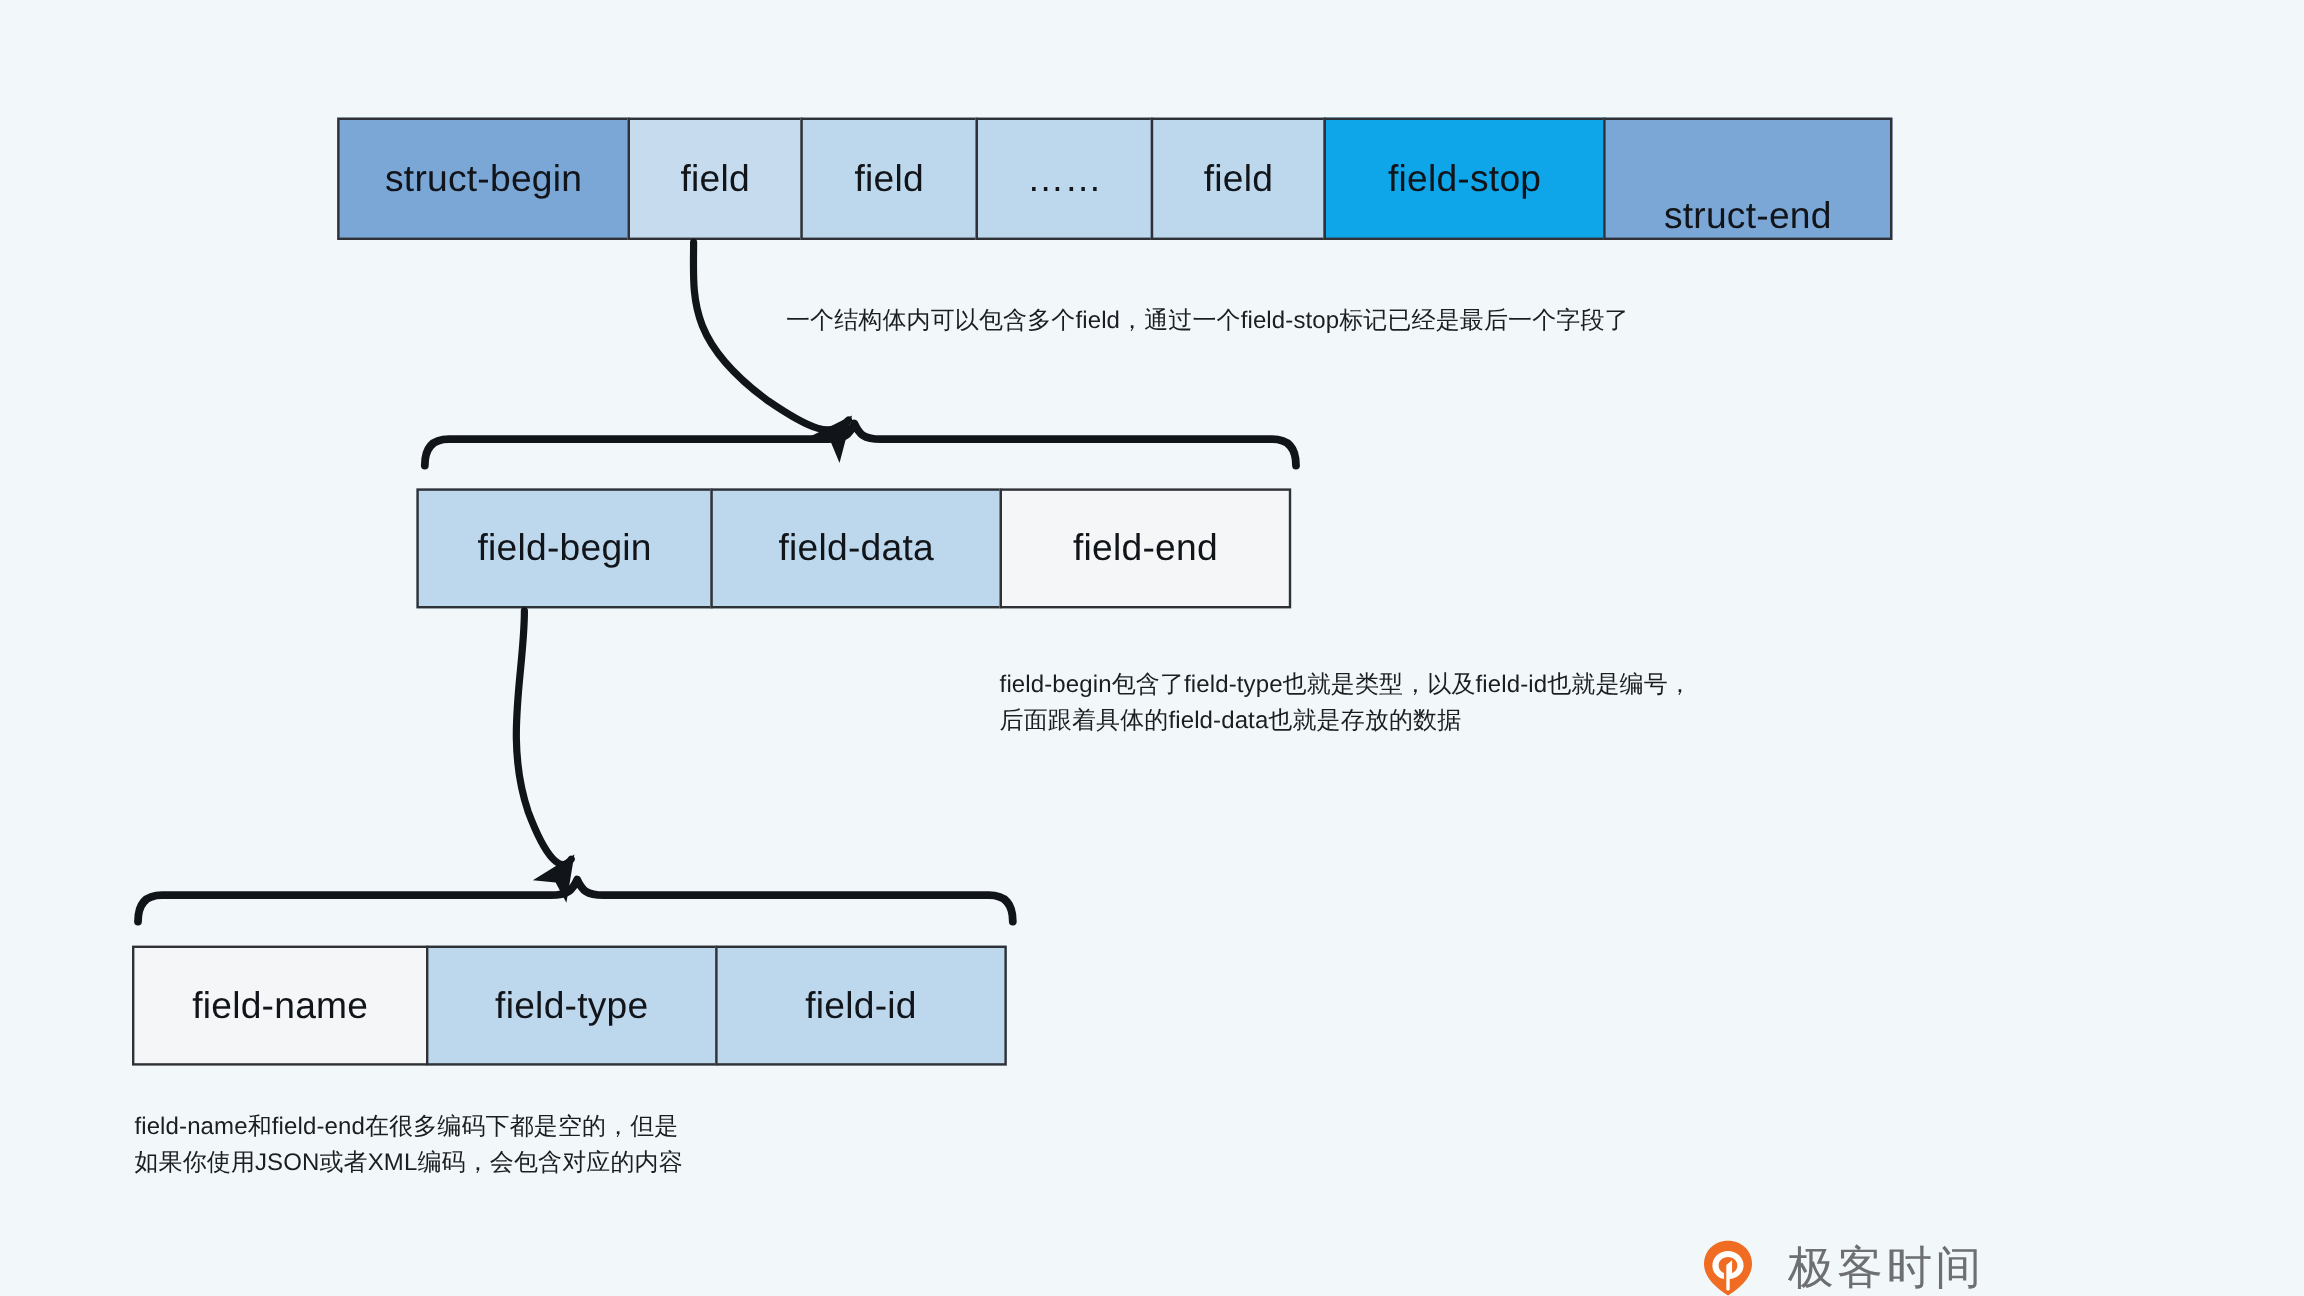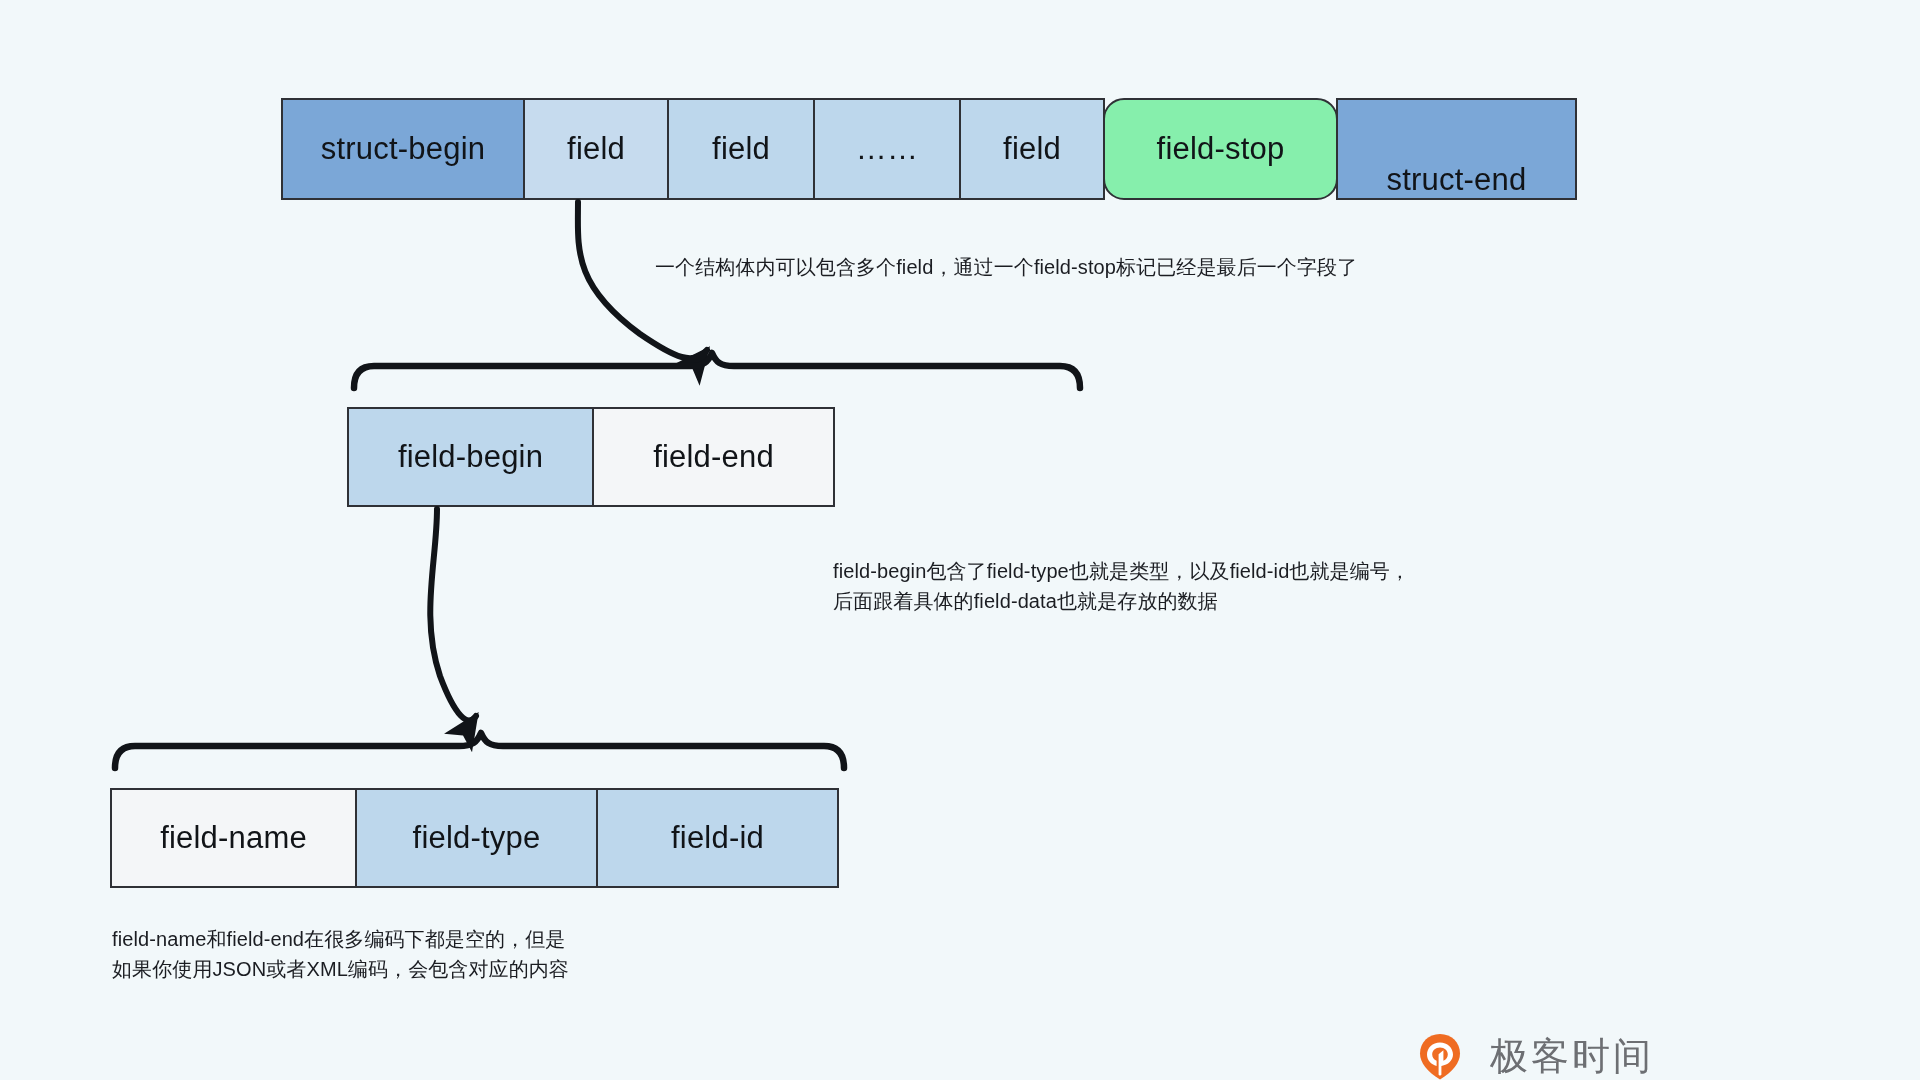--- a/index.html
+++ b/index.html
@@ -37,21 +37,21 @@
     color: #111418;
     letter-spacing: 0.2px;
     white-space: nowrap;
     background: #bdd7ec;
   }
   .cell + .cell { border-left-width: 2px; margin-left: -2px; }
 
   .c-dark  { background: #7ba7d7; }
   .c-mid   { background: #bdd7ec; }
   .c-mid2  { background: #c6dbee; }
-  .c-pale  { background: #86efac; border-radius: 21px; }
+  .c-pale  { background: #0ea5e9; }
   .c-white { background: #f4f6f8; }
 
   
   #row-struct { left: 281px; top: 82px; height: 102px; }
   #row-struct .cell:nth-child(1) { width: 244px; }
   #row-struct .cell:nth-child(2) { width: 146px; }
   #row-struct .cell:nth-child(3) { width: 148px; }
   #row-struct .cell:nth-child(4) { width: 148px; }
   #row-struct .cell:nth-child(5) { width: 146px; }
   #row-struct .cell:nth-child(6) { width: 235px; }
@@ -130,20 +130,23 @@
       </div>
     <div class="cell c-dark">
         <span>struct-end</span>
       </div>
   </div>
 
   <div class="byte-row" id="row-field">
     <div class="cell c-mid">
         <span>field-begin</span>
       </div>
+    <div class="cell c-mid">
+        <span>field-data</span>
+      </div>
     <div class="cell c-white">
         <span>field-end</span>
       </div>
   </div>
 
   <div class="byte-row" id="row-begin">
     <div class="cell c-white">
         <span>field-name</span>
       </div>
     <div class="cell c-mid">

